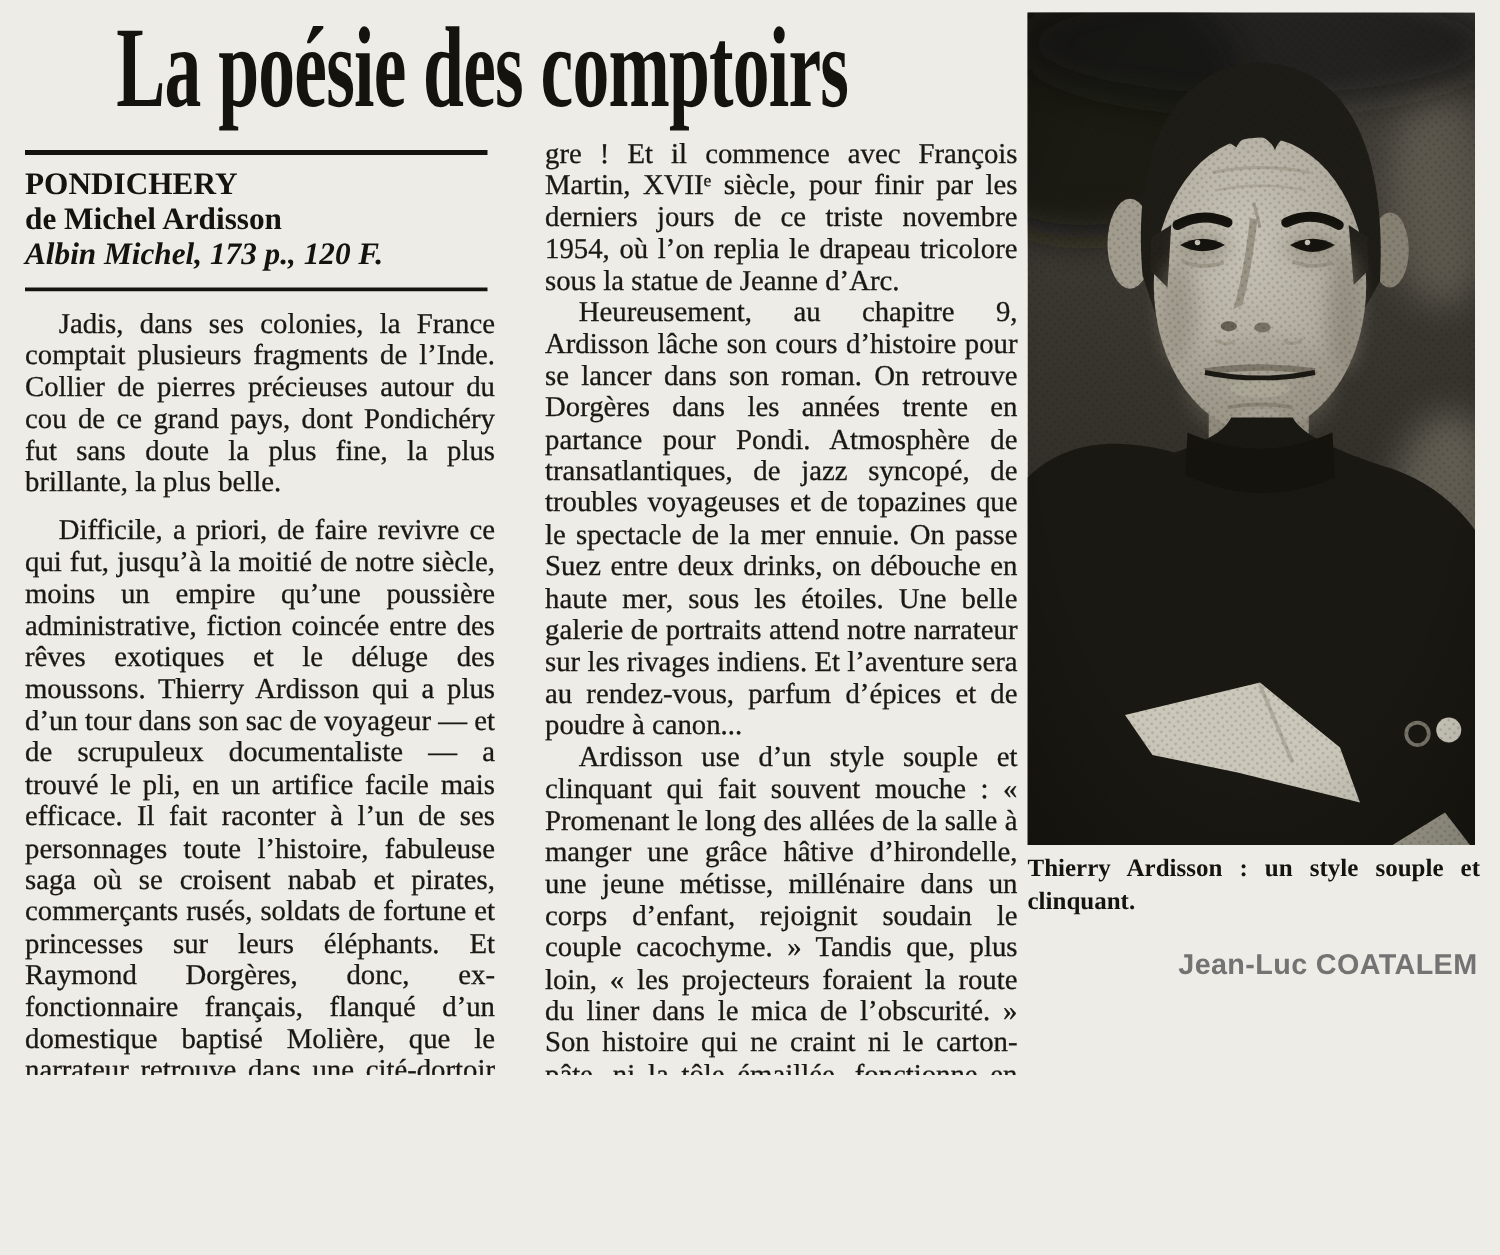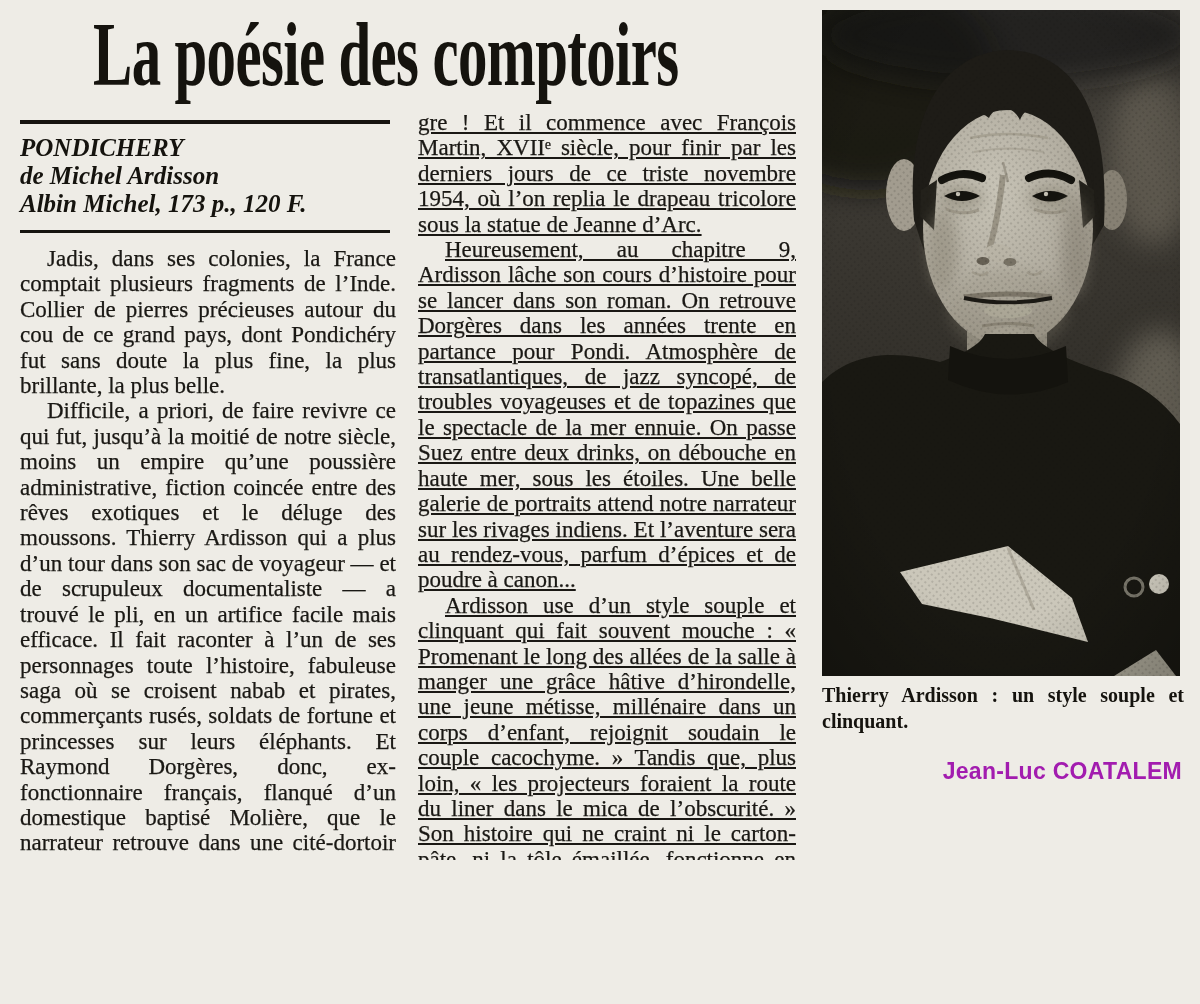--- a/index.html
+++ b/index.html
@@ -12,34 +12,34 @@
   .title {
     position:absolute; left:93px; top:8px; margin:0;
     font-size:92px; font-weight:700; line-height:1; letter-spacing:-1px;
     white-space:nowrap; transform:scaleX(.64); transform-origin:left top;
     color:#15130e;
   }
   
   .bookinfo { position:absolute; left:20px; top:120px; width:370px; }
   .rule { height:3.5px; background:#16140f; }
   .bi-lines { padding:10px 0 12px 0; }
-  .bi-line { font-weight:700; font-size:25px; line-height:28px; color:#15130e;font-style:italic; }
+  .bi-line { font-weight:700; font-size:25px; line-height:28px; color:#15130e; }
   .bi-pub { font-style:italic; }
   
   .col { position:absolute; text-align:justify; font-size:23px; line-height:25.4px; }
   .col p { margin:0; -webkit-text-stroke:.25px currentColor; }
   .col p.indent { text-indent:27px; }
   .col1 { left:20px;  top:246px; width:376px; }
-  .col1 p.gap { }
-  .col2 { left:418px; top:110px; width:378px;text-decoration:underline; }
+  .col1 p.gap { margin-bottom:13px; }
+  .col2 { left:436px; top:110px; width:378px; }
   .col3 { left:822px; top:756px; width:360px; }
   .byline {
     text-align:right; font-family:"Liberation Sans", sans-serif;
     font-weight:700; font-size:23px; letter-spacing:.3px; margin-top:3px;
-    color:#a21caf;
+    color:#737373;
   }
   
   .photo { position:absolute; left:822px; top:10px; width:358px; height:666px; margin:0; }
   .photo svg { display:block; }
   .caption {
     position:absolute; left:822px; top:682px; width:362px;
     font-weight:700; font-size:20px; line-height:26px; text-align:justify;
     color:#15130e;
   }
 </style>

